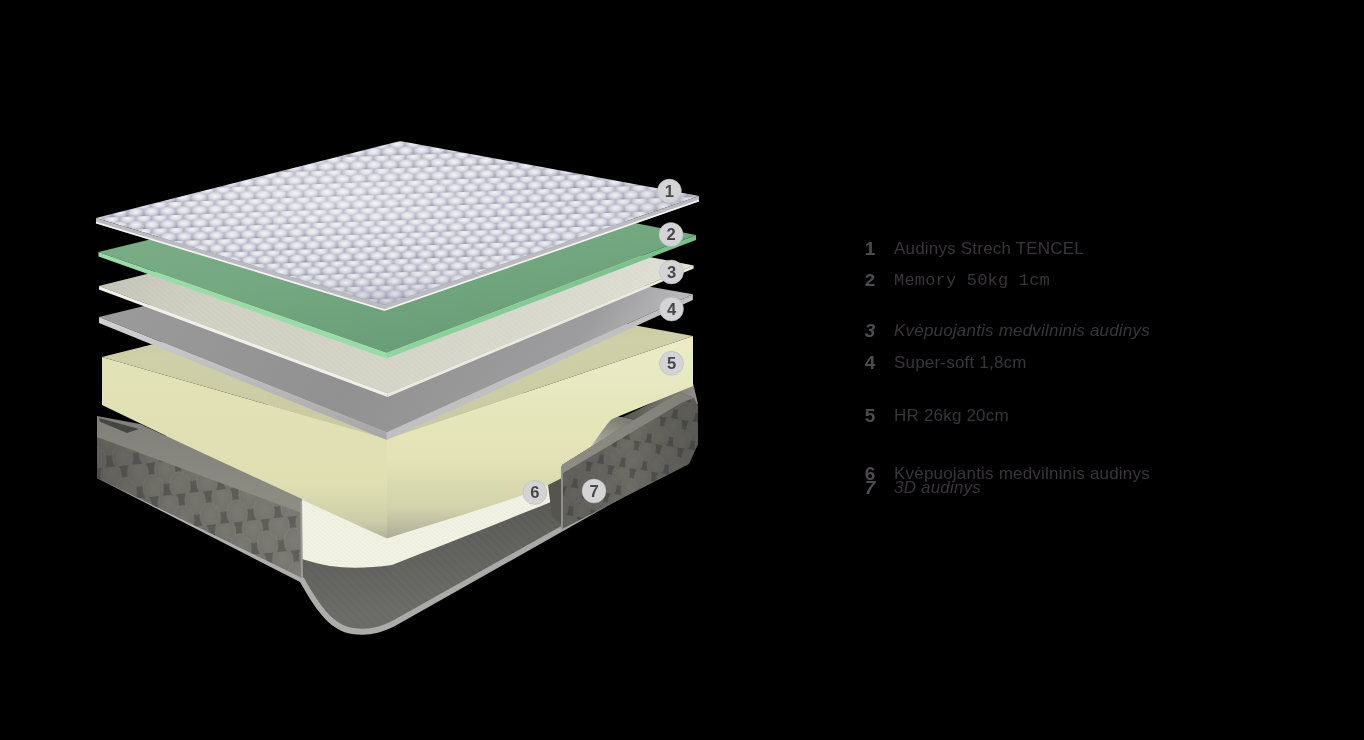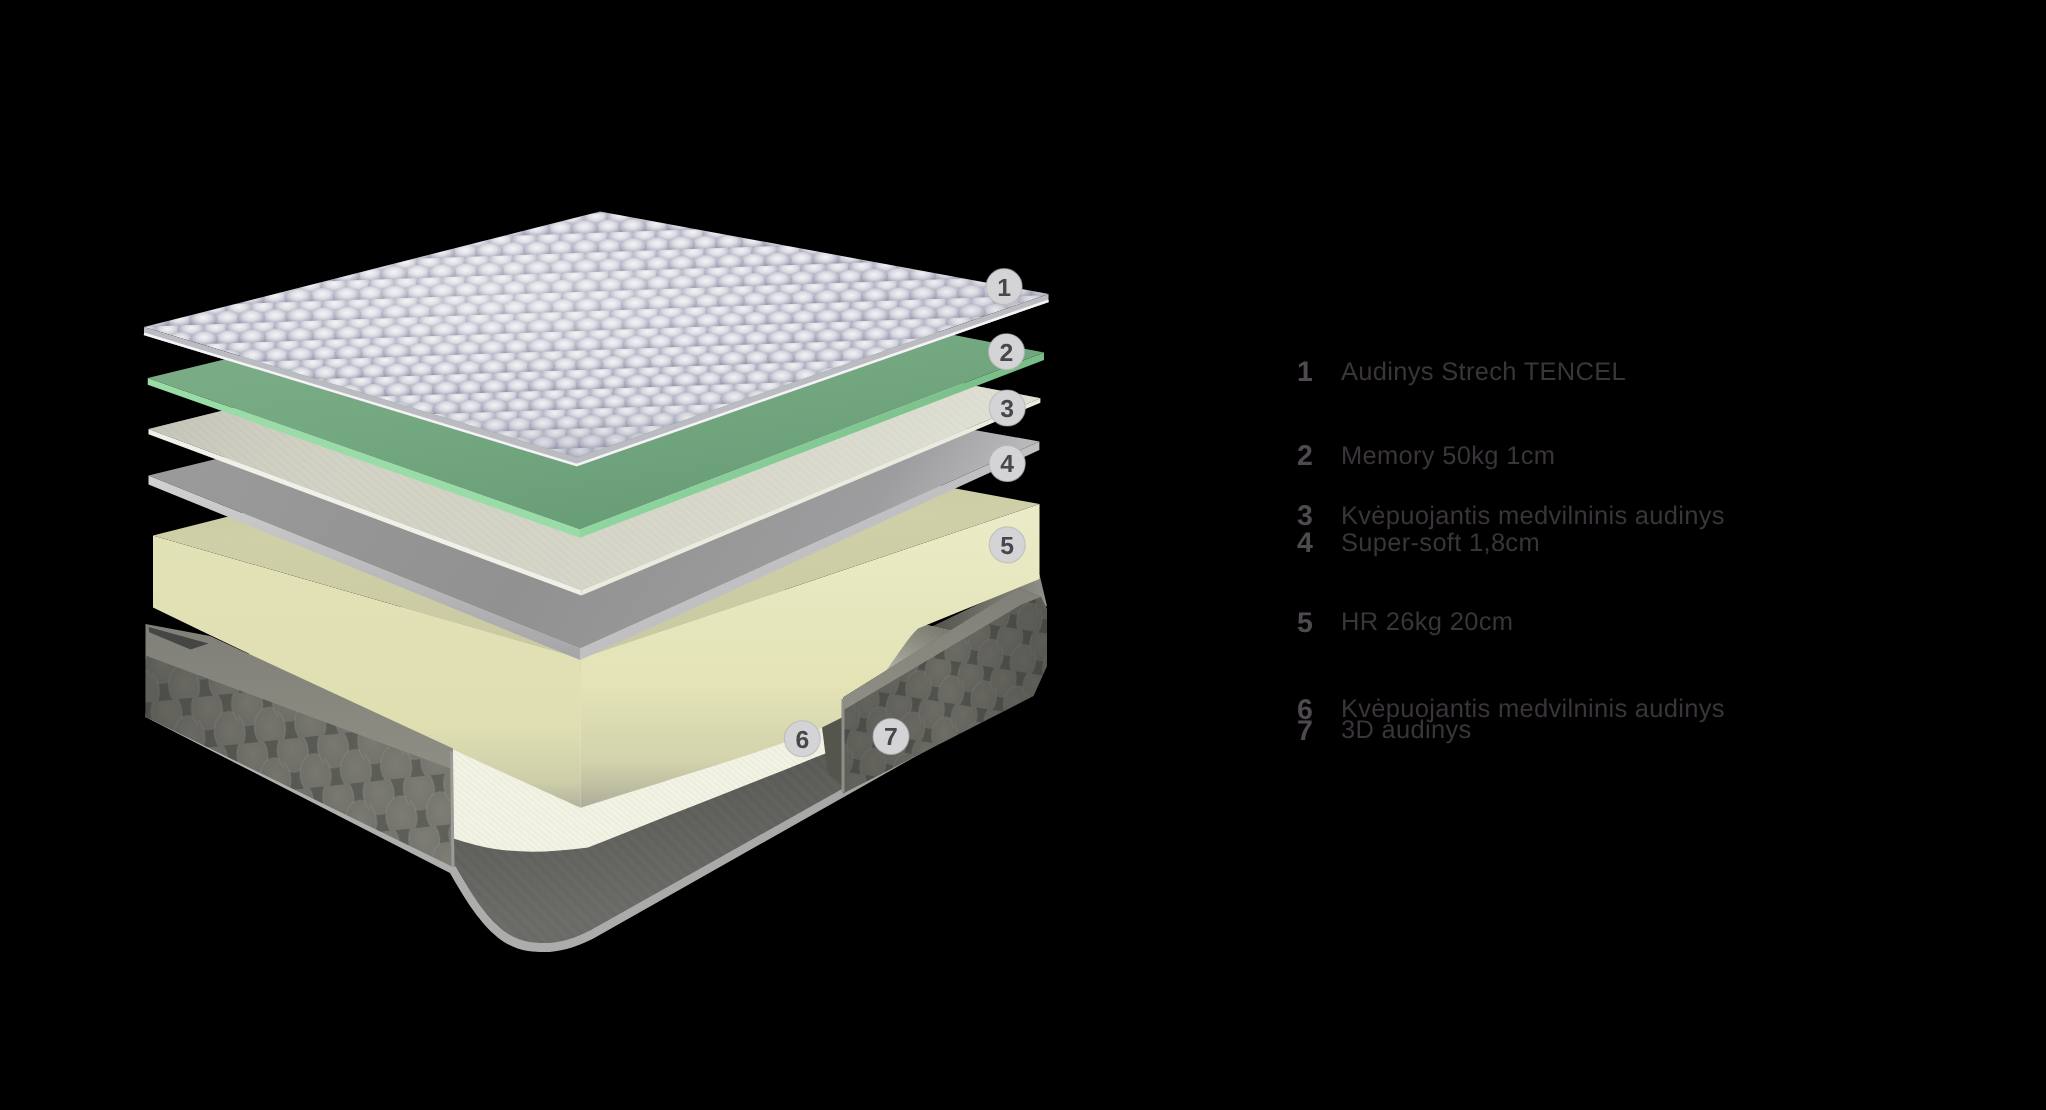--- a/index.html
+++ b/index.html
@@ -240,20 +240,20 @@
     <text x="671.5" y="369.2">5</text>
     <circle cx="534.9" cy="492.5" r="12" fill="#d4d4d6" stroke="#b0b0b4" stroke-width="0.8" stroke-opacity="0.6"></circle>
     <text x="534.9" y="498.4">6</text>
     <circle cx="594" cy="491" r="12" fill="#d4d4d6" stroke="#b0b0b4" stroke-width="0.8" stroke-opacity="0.6"></circle>
     <text x="594" y="496.9">7</text>
   </g>
 </svg>
 
 <div class="legend">
   <div class="row" style="top:238px;"><span class="num">1</span><span class="txt">Audinys Strech TENCEL</span></div>
-  <div class="row" style="top:294px;"><span class="num">2</span><span class="txt">Memory 50kg 1cm</span></div>
-  <div class="row" style="top:334px;"><span class="num">3</span><span class="txt">Kvėpuojantis medvilninis audinys</span></div>
+  <div class="row" style="top:270px;font-family:Liberation Mono, monospace;"><span class="num">2</span><span class="txt">Memory 50kg 1cm</span></div>
+  <div class="row" style="top:320px;font-style:italic;"><span class="num">3</span><span class="txt">Kvėpuojantis medvilninis audinys</span></div>
   <div class="row" style="top:352px;"><span class="num">4</span><span class="txt">Super-soft 1,8cm</span></div>
   <div class="row" style="top:405px;"><span class="num">5</span><span class="txt">HR 26kg 20cm</span></div>
   <div class="row" style="top:463px;"><span class="num">6</span><span class="txt">Kvėpuojantis medvilninis audinys</span></div>
-  <div class="row" style="top:477px;"><span class="num">7</span><span class="txt">3D audinys</span></div>
+  <div class="row" style="top:477px;font-style:italic;"><span class="num">7</span><span class="txt">3D audinys</span></div>
 </div>
 </div>
 
 </body></html>

